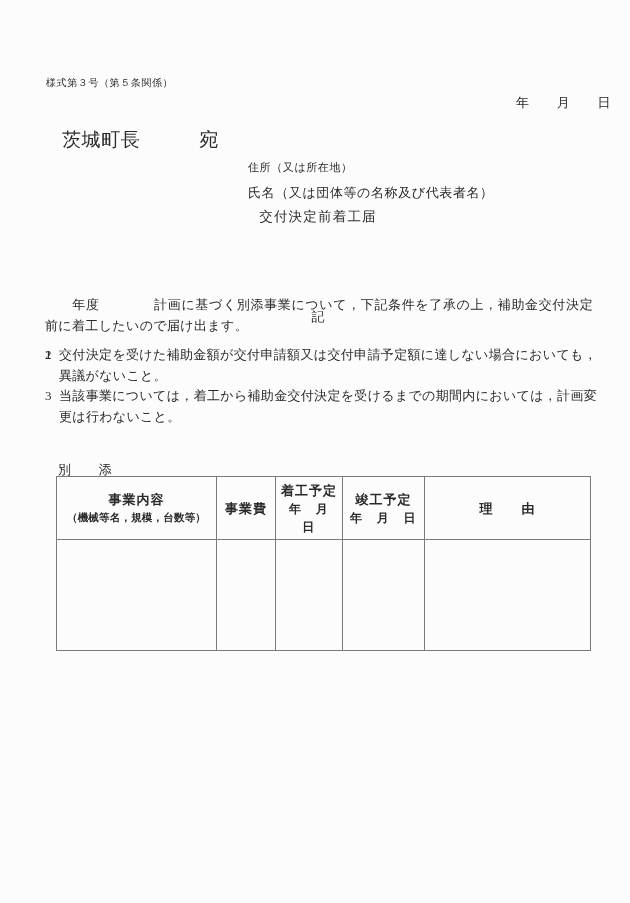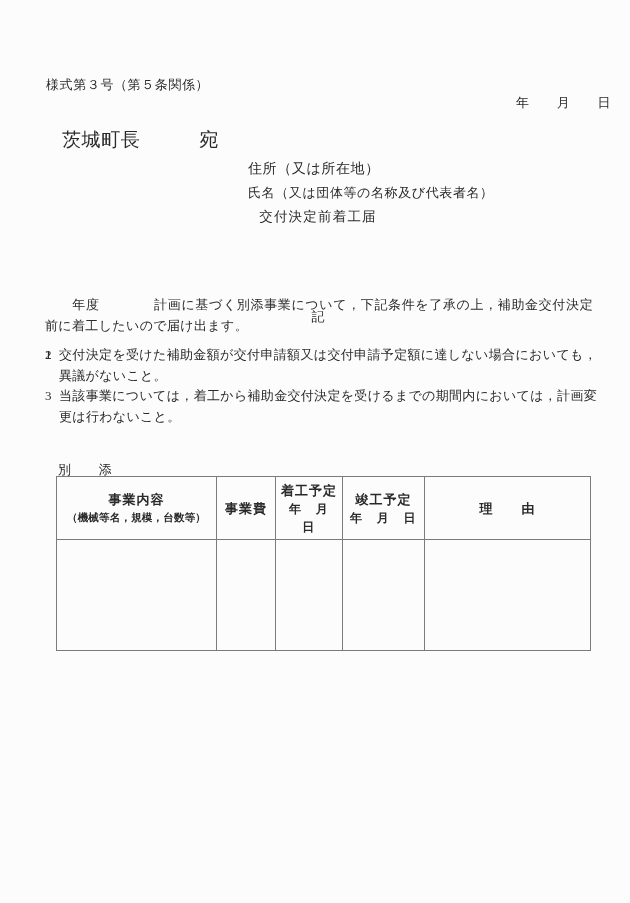--- a/index.html
+++ b/index.html
@@ -17,38 +17,38 @@
     height: 903px;
     background: #fcfcfc;
     overflow: hidden;
   }
 
   .txt { position: absolute; white-space: pre; line-height: 1.0; }
 
   
   #form-number {
     left: 46px; top: 78px;
-    font-size: 13px;
+    font-size: 10px;
     letter-spacing: 0.6px;
   }
   #date-line {
     left: 516px; top: 96px;
     font-size: 13px;
     letter-spacing: 0.6px;
   }
   #addressee {
     left: 62px; top: 130px;
     font-size: 19px;
     letter-spacing: 0.6px;
   }
 
   
   #applicant-address {
     left: 248px; top: 162px;
-    font-size: 14px;
+    font-size: 11px;
     letter-spacing: 0.6px;
     text-align: right;
   }
   #applicant-name {
     left: 248px; top: 186px;
     font-size: 13px;
     letter-spacing: 0.6px;
   }
 
   

